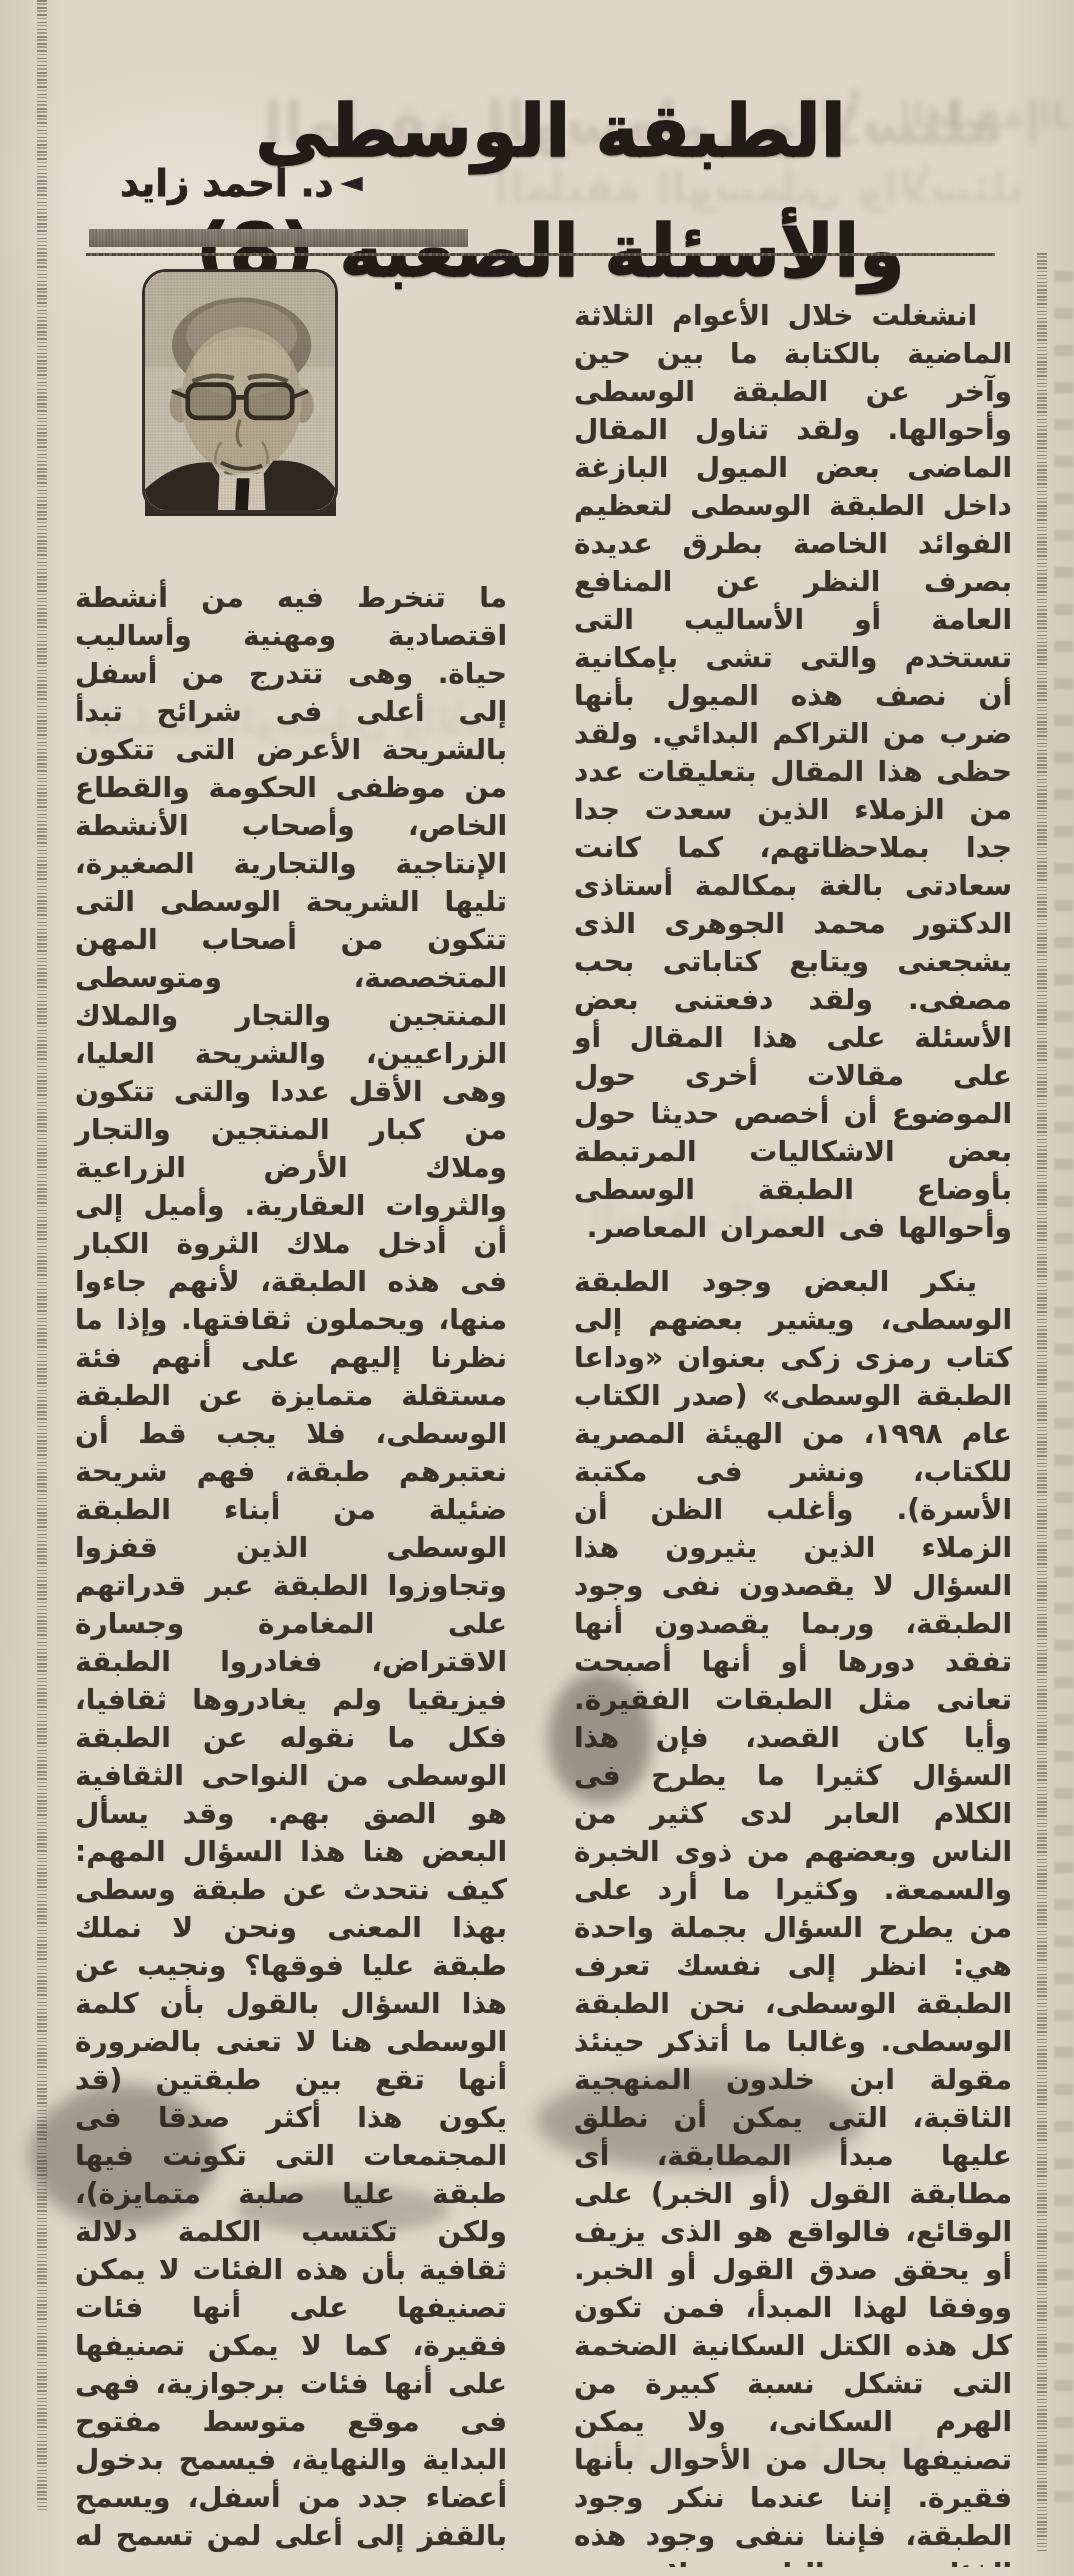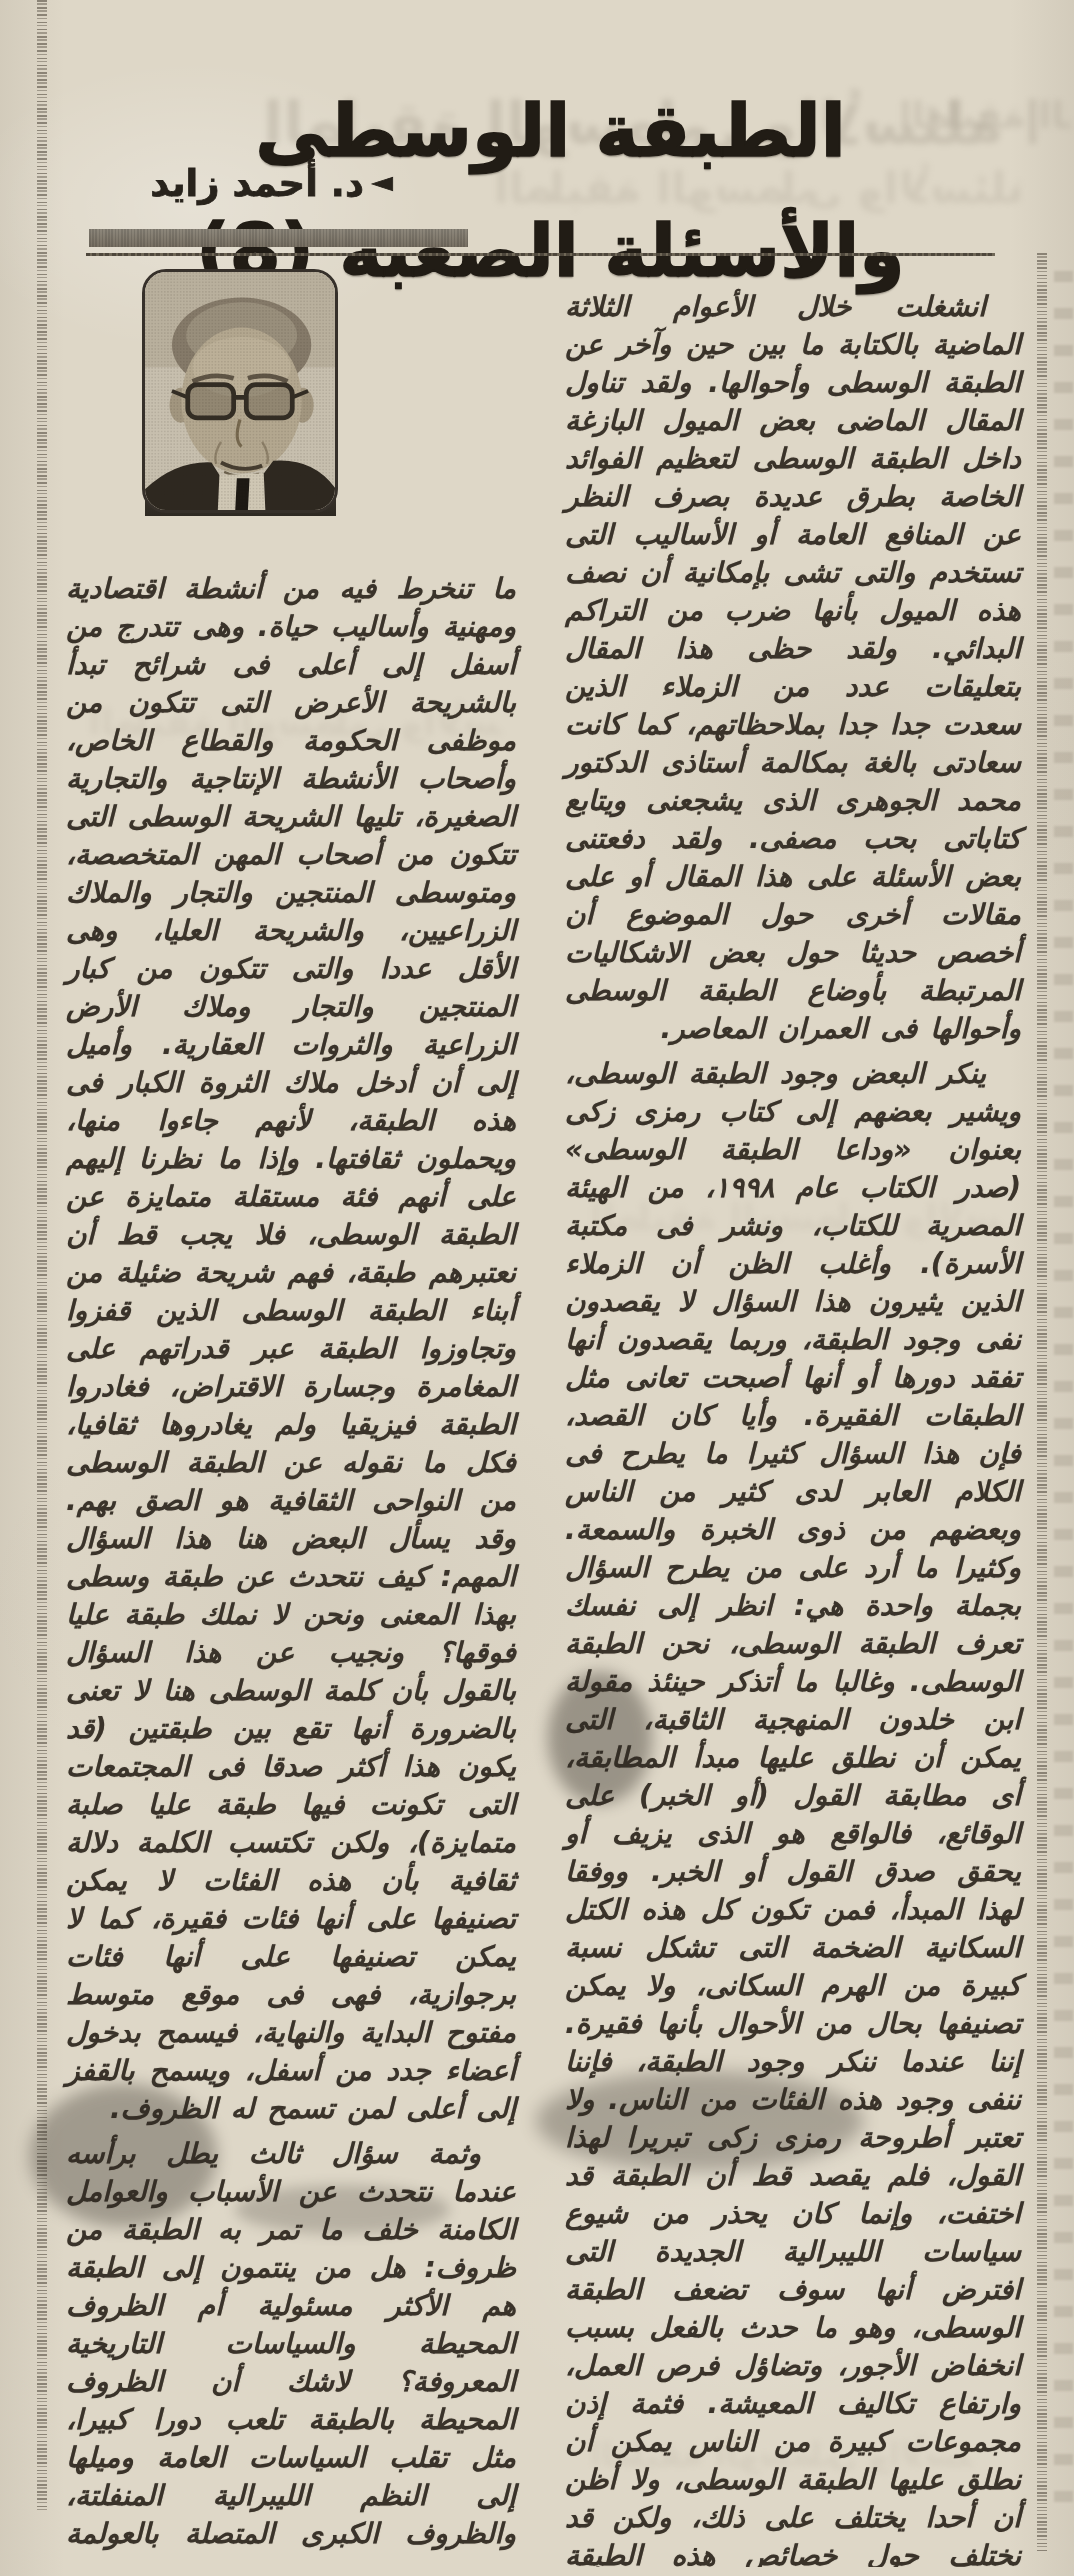--- a/index.html
+++ b/index.html
@@ -56,21 +56,21 @@
   #ghost1{top:89px;left:263px;width:773px;font-size:59px;opacity:.30;}
   #ghost2{top:163px;left:494px;width:526px;font-size:43px;opacity:.20;}
   #ghost3{top:94px;left:899px;width:171px;font-size:37px;opacity:.26;}
   #ghost4{top:701px;left:88px;width:414px;font-size:37px;opacity:.13;}
   #ghost5{top:1196px;left:590px;width:414px;font-size:37px;opacity:.11;}
   #ghost6{top:2435px;left:590px;width:383px;font-size:33px;opacity:.12;}
 
   
   #byline{
     position:absolute;left:120px;top:156px;width:303px;
-    direction:rtl;text-align:center;
+    direction:rtl;text-align:left;
     font-size:37px;line-height:51px;font-weight:bold;color:#28231c;
     -webkit-text-stroke:0.8px #28231c;
     z-index:3;
   }
   #byline .marker{font-size:27px;margin-left:8px;vertical-align:4.8px;}
 
   
   #title-bar{
     position:absolute;left:89px;top:229px;width:379px;height:17.5px;
     background:
@@ -97,21 +97,21 @@
   #photo-frame svg{display:block;width:100%;height:100%;}
 
   
   .column{
     position:absolute;direction:rtl;text-align:justify;
     font-size:28px;line-height:38px;font-weight:bold;
     color:#3a332a;word-spacing:3.2px;
     text-shadow:0 0 0.8px rgba(58,51,42,.45);
     z-index:3;
   }
-  .column p{margin:7px;text-indent:35px;font-style:italic;}
+  .column p{margin:16px;text-indent:35px;}
   .column.no-first-indent p:first-child{text-indent:0;}
   #col-right{left:558px;top:281px;width:470px;height:2286px;overflow:hidden;}
   #col-left{left:59px;top:563px;width:464px;height:1993px;overflow:hidden;}
 
   
   .smudge{position:absolute;border-radius:50%;background:#2c2720;pointer-events:none;z-index:4;}
   #smudge1{left:548px;top:1672px;width:104px;height:132px;opacity:.38;filter:blur(7.2px);}
   #smudge2{left:536px;top:2071px;width:327px;height:100px;opacity:.30;filter:blur(8.8px);}
   #smudge3{left:30px;top:2084px;width:187px;height:143px;opacity:.34;filter:blur(8px);}
   #smudge4{left:235px;top:2185px;width:215px;height:49px;opacity:.22;filter:blur(6.4px);}

